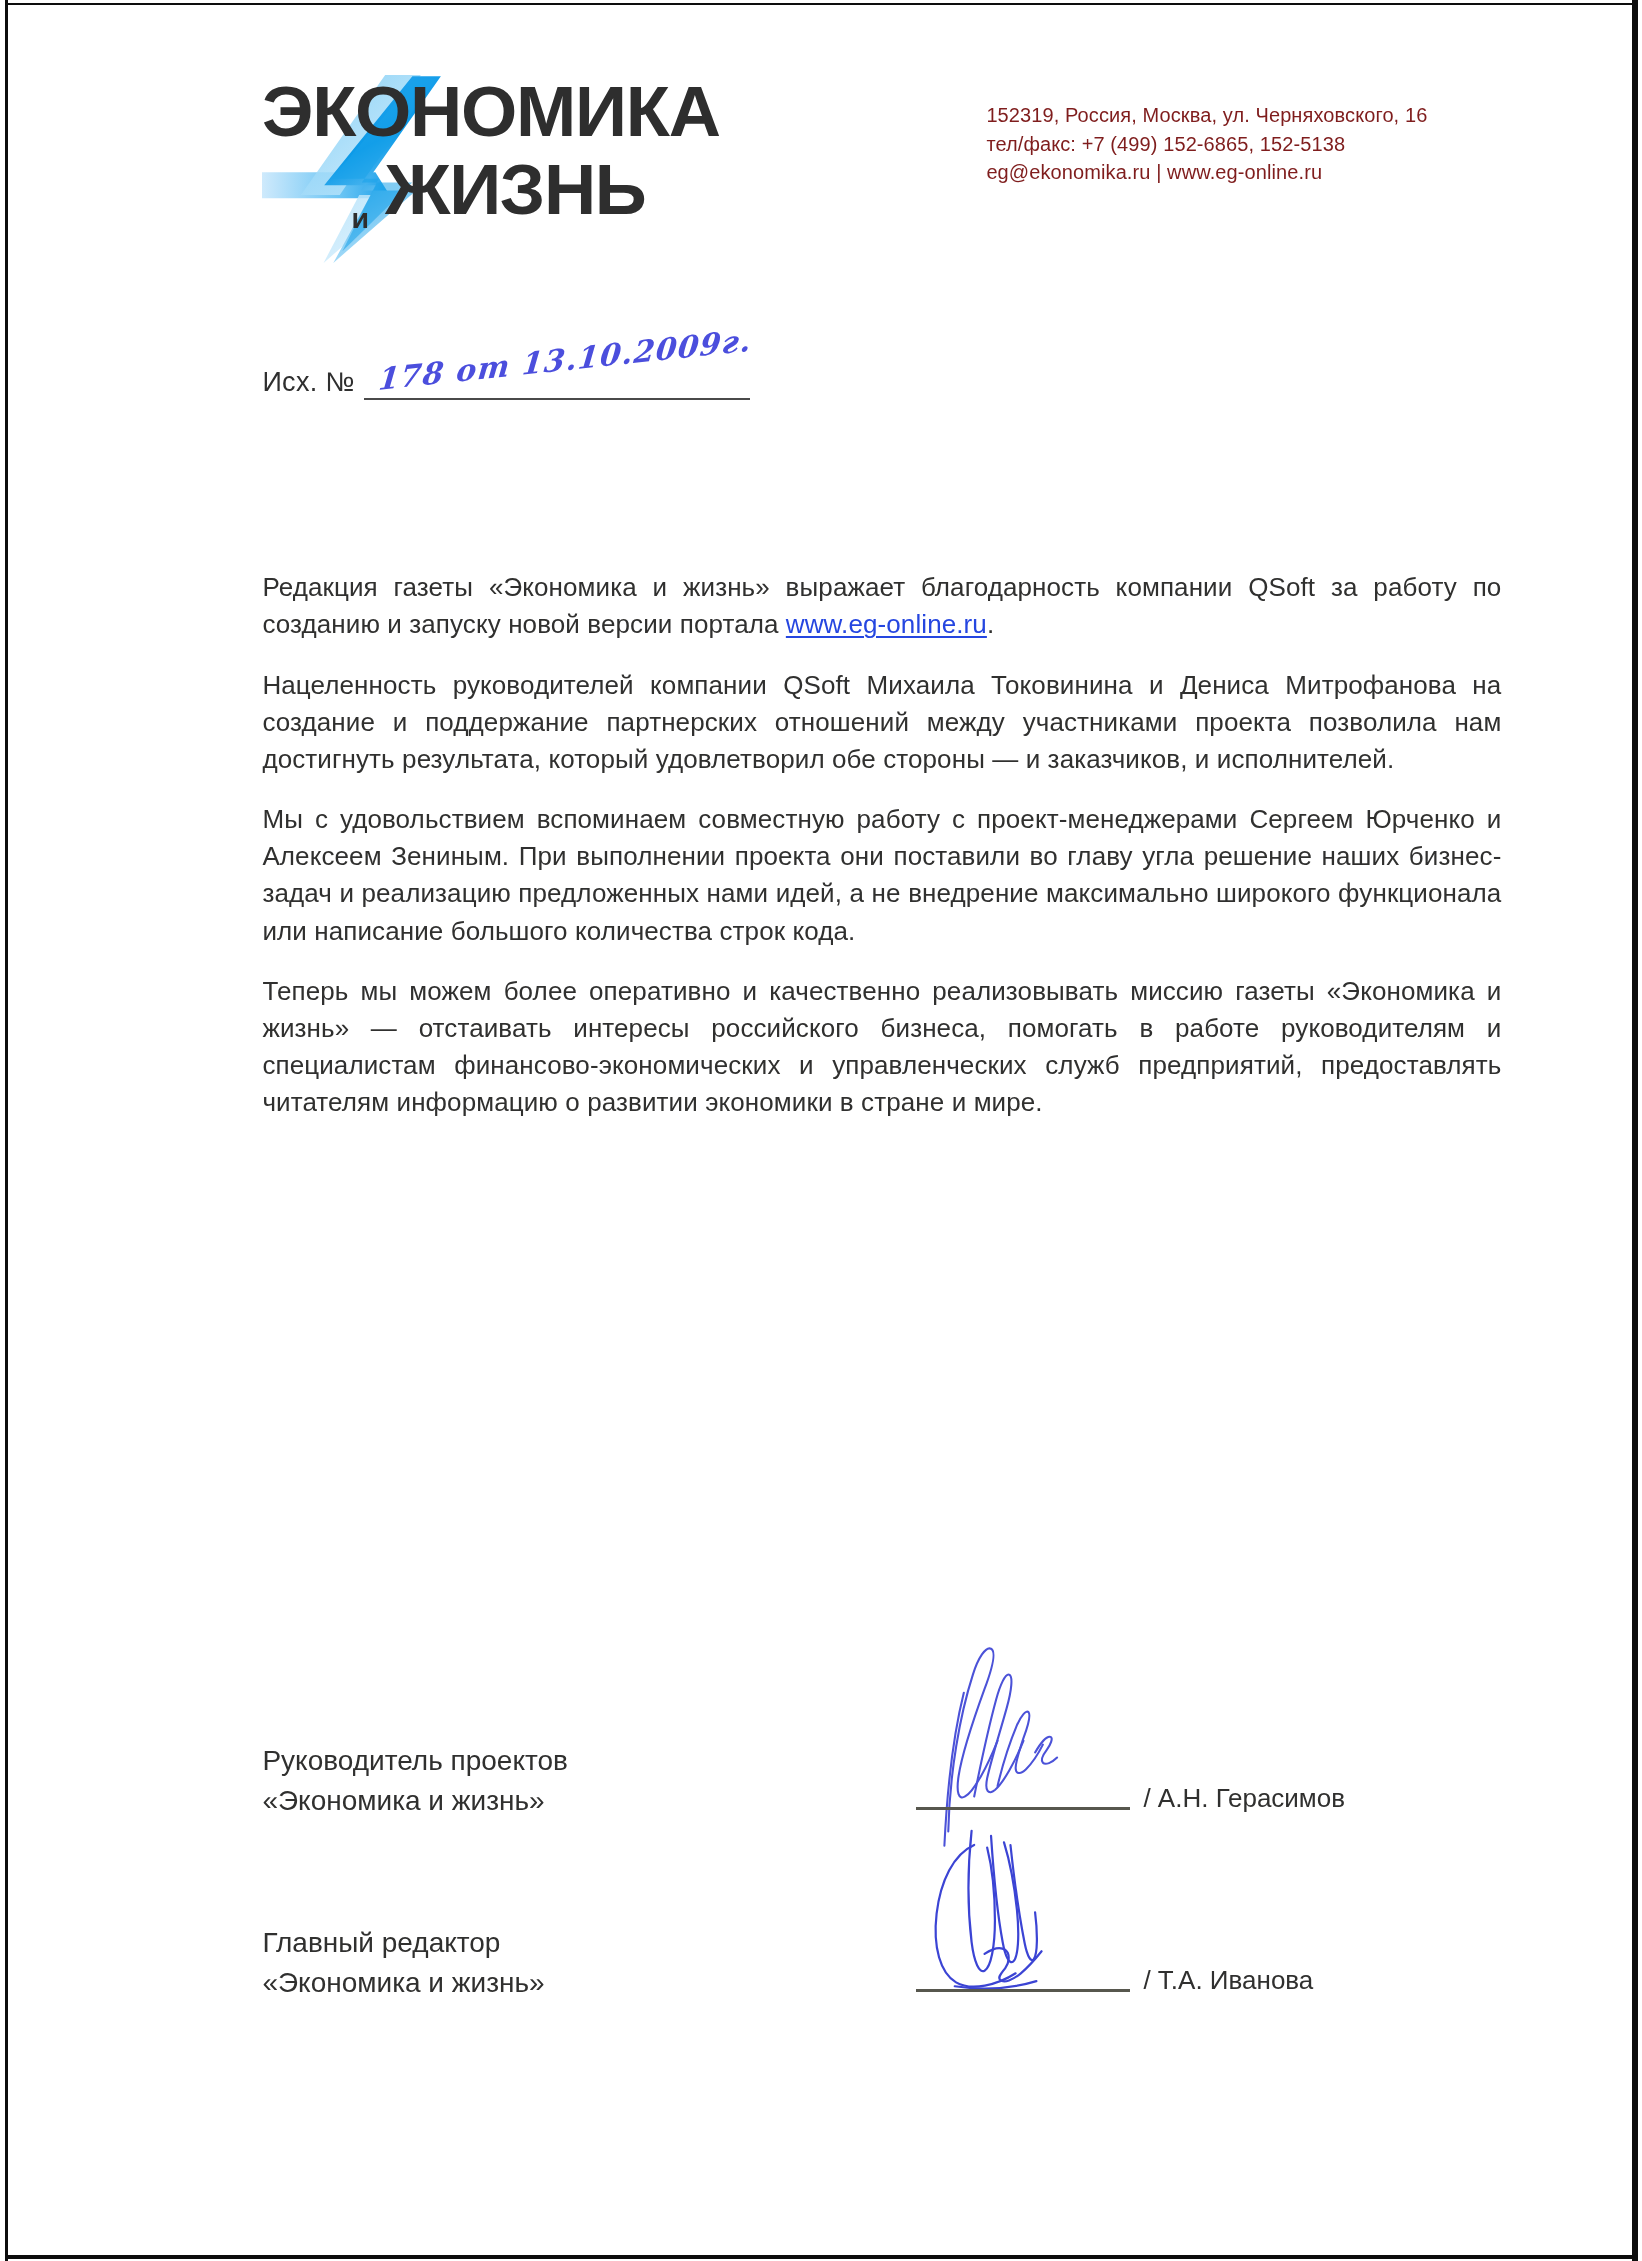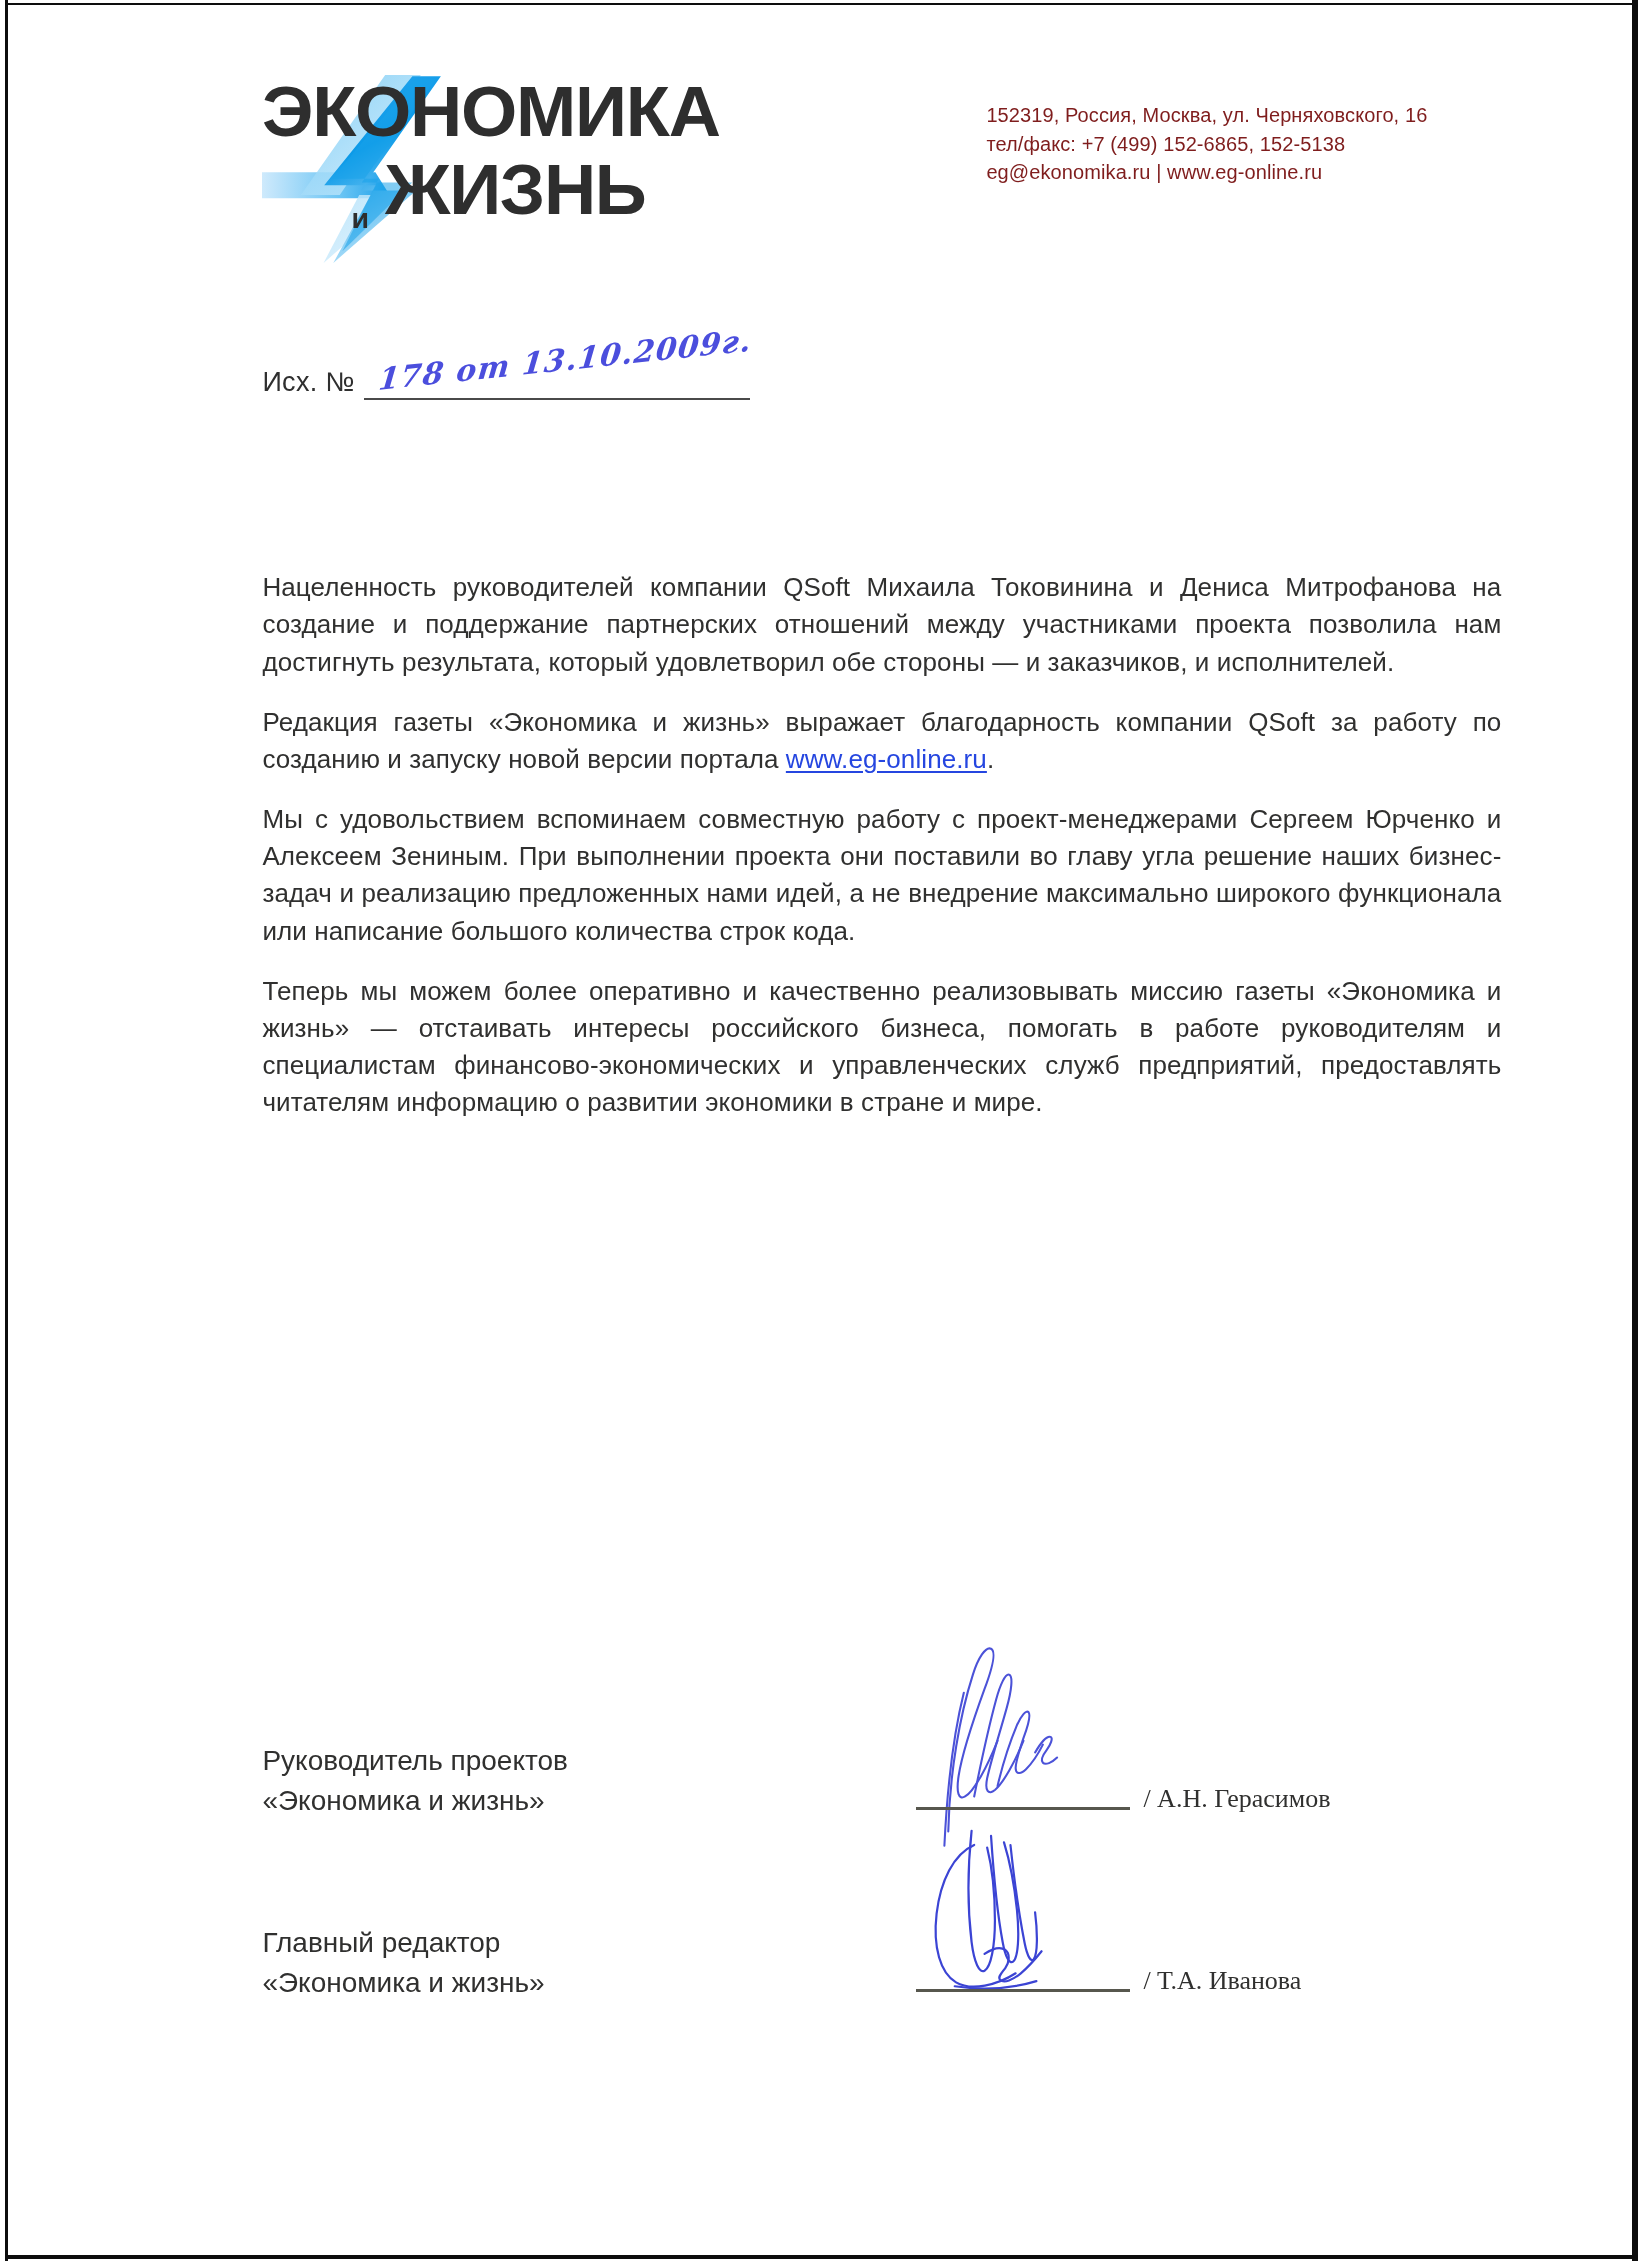--- a/index.html
+++ b/index.html
@@ -209,21 +209,21 @@
     bottom: 14.3px;
     width: 214px;
     border-bottom: 3.2px solid #57574e;
   }
   .sig-name {
     position: absolute;
     left: 227px;
     bottom: 10.4px;
     font-size: 26px;
     color: #30302f;
-    font-family: Liberation Serif, serif;
+    font-family: Liberation Sans, sans-serif;
     white-space: nowrap;
   }
   .sig-ink {
     position: absolute;
     left: -39px;
     bottom: -26px;
     width: 311px;
     height: 214px;
     pointer-events: none;
   }
@@ -283,23 +283,23 @@
 
     <div class="ref-row">
       <div class="ref-label">Исх. №</div>
       <div class="ref-fill">
         <div class="ref-hand">178   от  13.10.2009г.</div>
       </div>
     </div>
 
     <div class="body-copy">
 
+      <p class="para"><span>Редакция газеты «Экономика и жизнь» выражает благодарность компании QSoft за работу по созданию и запуску новой версии портала </span><a class="weblink" href="#">www.eg-online.ru</a><span>.</span></p>
+
       <p class="para">Нацеленность руководителей компании QSoft Михаила Токовинина и Дениса Митрофанова на создание и поддержание партнерских отношений между участниками проекта позволила нам достигнуть результата, который удовлетворил обе стороны — и заказчиков, и исполнителей.</p>
-
-      <p class="para"><span>Редакция газеты «Экономика и жизнь» выражает благодарность компании QSoft за работу по созданию и запуску новой версии портала </span><a class="weblink" href="#">www.eg-online.ru</a><span>.</span></p>
 
       <p class="para">Мы с удовольствием вспоминаем совместную работу с проект-менеджерами Сергеем Юрченко и Алексеем Зениным. При выполнении проекта они поставили во главу угла решение наших бизнес-задач и реализацию предложенных нами идей, а не внедрение максимально широкого функционала или написание большого количества строк кода.</p>
 
 
       <p class="para">Теперь мы можем более оперативно и качественно реализовывать миссию газеты «Экономика и жизнь» — отстаивать интересы российского бизнеса, помогать в работе руководителям и специалистам финансово-экономических и управленческих служб предприятий, предоставлять читателям информацию о развитии экономики в стране и мире.</p>
     </div>
 
     <div class="signatures">
 
       <div class="sig-row">

